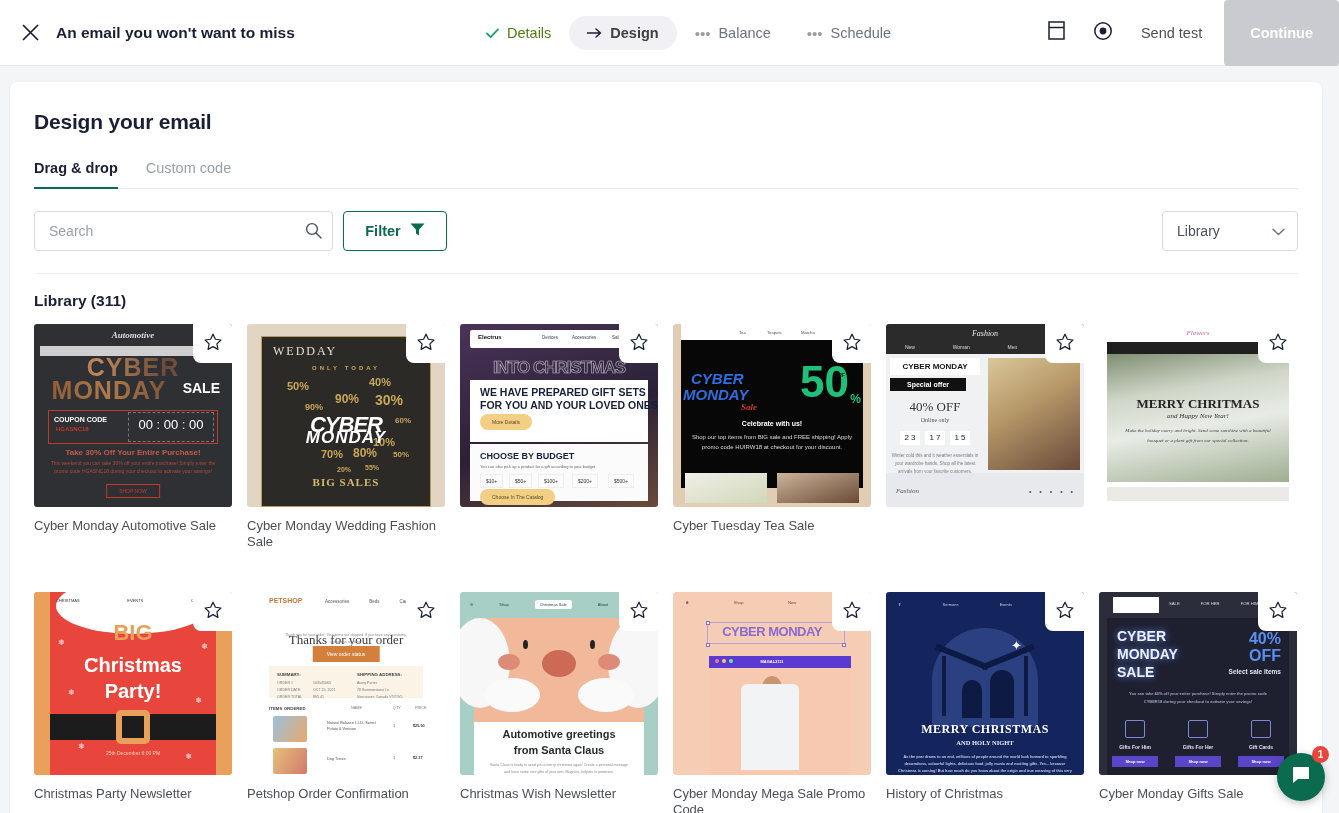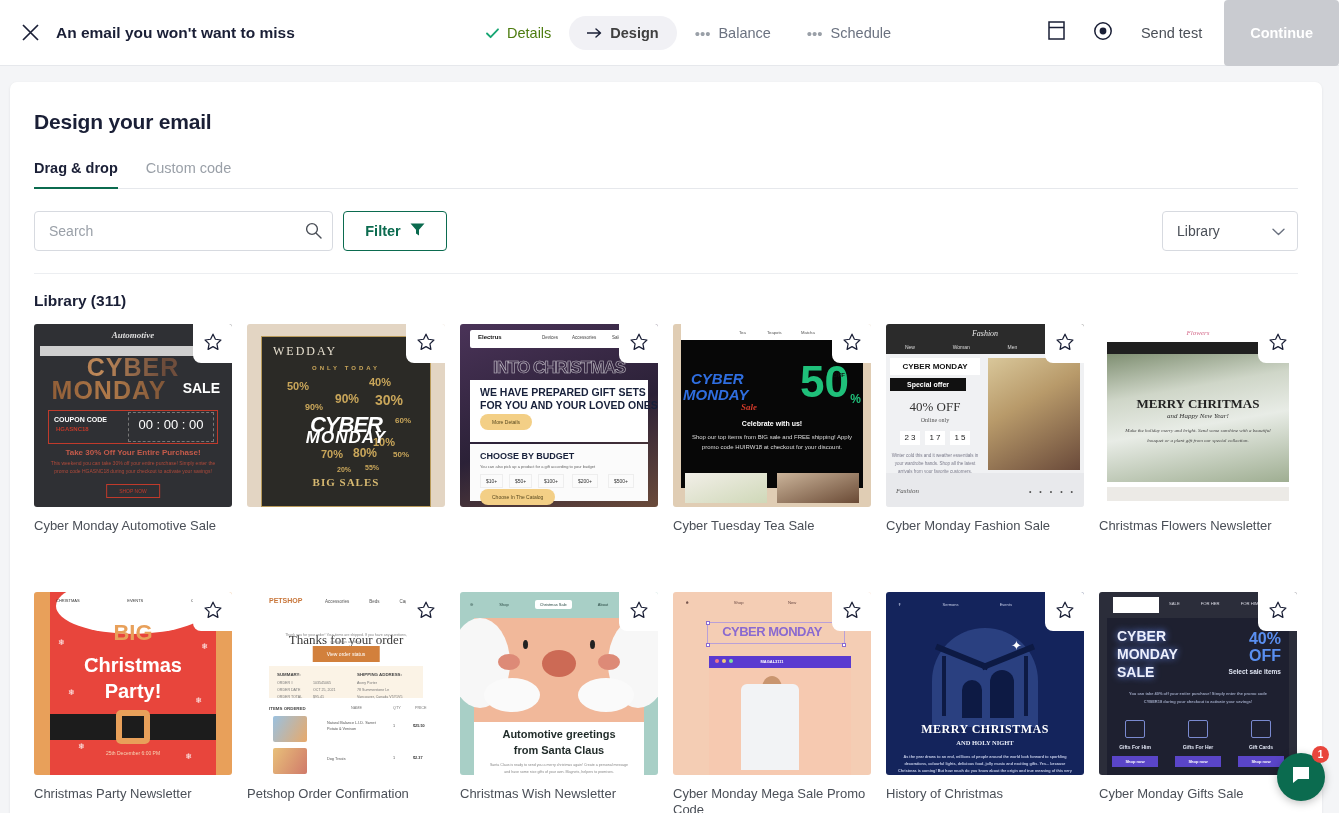--- a/index.html
+++ b/index.html
@@ -557,20 +557,21 @@
           <div class="mtxt big">BIG SALES</div>
         </div>
         <div class="fav">
           <span>
             <svg width="20" height="20" viewBox="0 0 24 24">
                 <path d="M12 2.6l2.9 6.1 6.6.9-4.8 4.6 1.2 6.6L12 17.6 6.1 20.8l1.2-6.6-4.8-4.6 6.6-.9z" fill="none" stroke="#1a1f36" stroke-width="1.5" stroke-linejoin="round"></path>
               </svg>
           </span>
         </div>
       </div>
+      <div class="tpl-name">Cyber Monday Wedding Fashion Sale</div>
     </div>
 
     <div class="tpl">
       <div class="thumb">
         <div class="mini t3">
           <div class="whnav"></div>
           <div class="brand">Electrus</div>
           <div class="nitem" style="left:82px">Devices</div>
           <div class="nitem" style="left:112px">Accessories</div>
           <div class="nitem" style="left:152px">Sale</div>
@@ -666,21 +667,20 @@
           <div class="soc">• • • • •</div>
         </div>
         <div class="fav">
           <span>
             <svg width="20" height="20" viewBox="0 0 24 24">
                 <path d="M12 2.6l2.9 6.1 6.6.9-4.8 4.6 1.2 6.6L12 17.6 6.1 20.8l1.2-6.6-4.8-4.6 6.6-.9z" fill="none" stroke="#1a1f36" stroke-width="1.5" stroke-linejoin="round"></path>
               </svg>
           </span>
         </div>
       </div>
-      <div class="tpl-name">Cyber Monday Fashion Sale</div>
     </div>
 
     <div class="tpl">
       <div class="thumb">
         <div class="mini t6">
           <div class="mtxt logo">Flowers</div>
           <div class="nav"></div>
           <div class="img"></div>
           <div class="mc">MERRY CHRITMAS</div>
           <div class="hn">and Happy New Year!</div>
@@ -688,21 +688,20 @@
           <div class="fbar"></div>
         </div>
         <div class="fav">
           <span>
             <svg width="20" height="20" viewBox="0 0 24 24">
                 <path d="M12 2.6l2.9 6.1 6.6.9-4.8 4.6 1.2 6.6L12 17.6 6.1 20.8l1.2-6.6-4.8-4.6 6.6-.9z" fill="none" stroke="#1a1f36" stroke-width="1.5" stroke-linejoin="round"></path>
               </svg>
           </span>
         </div>
       </div>
-      <div class="tpl-name">Christmas Flowers Newsletter</div>
     </div>
 
     <div class="row-gap"></div>
     <div class="row-gap"></div>
     <div class="row-gap"></div>
     <div class="row-gap"></div>
     <div class="row-gap"></div>
     <div class="row-gap"></div>
 
     <div class="tpl">

